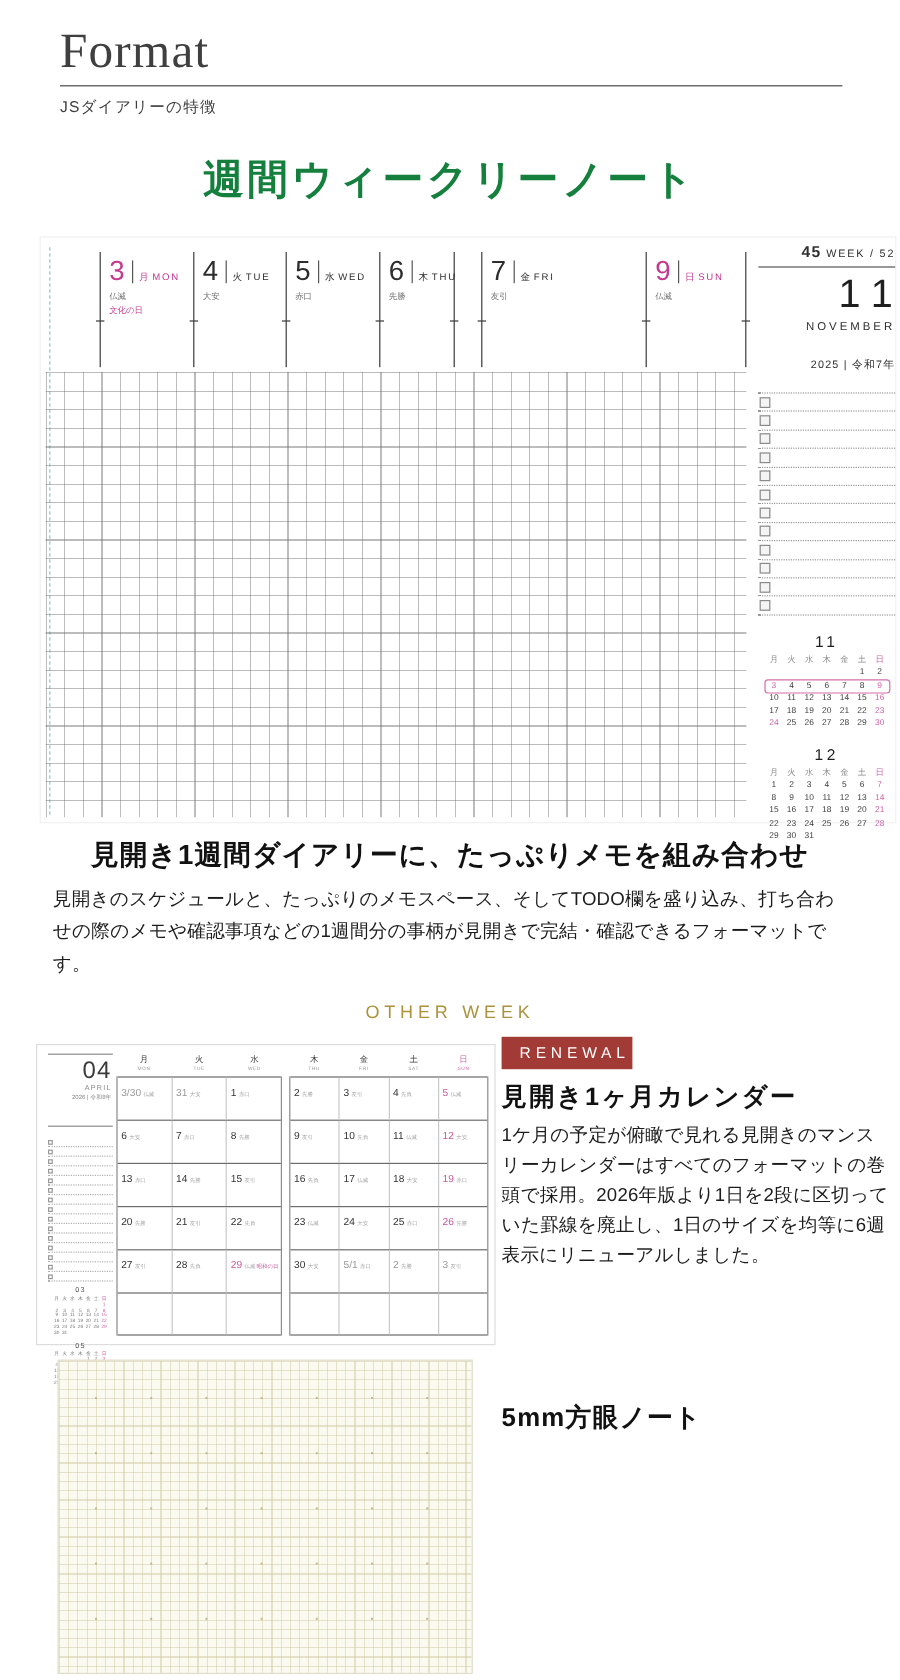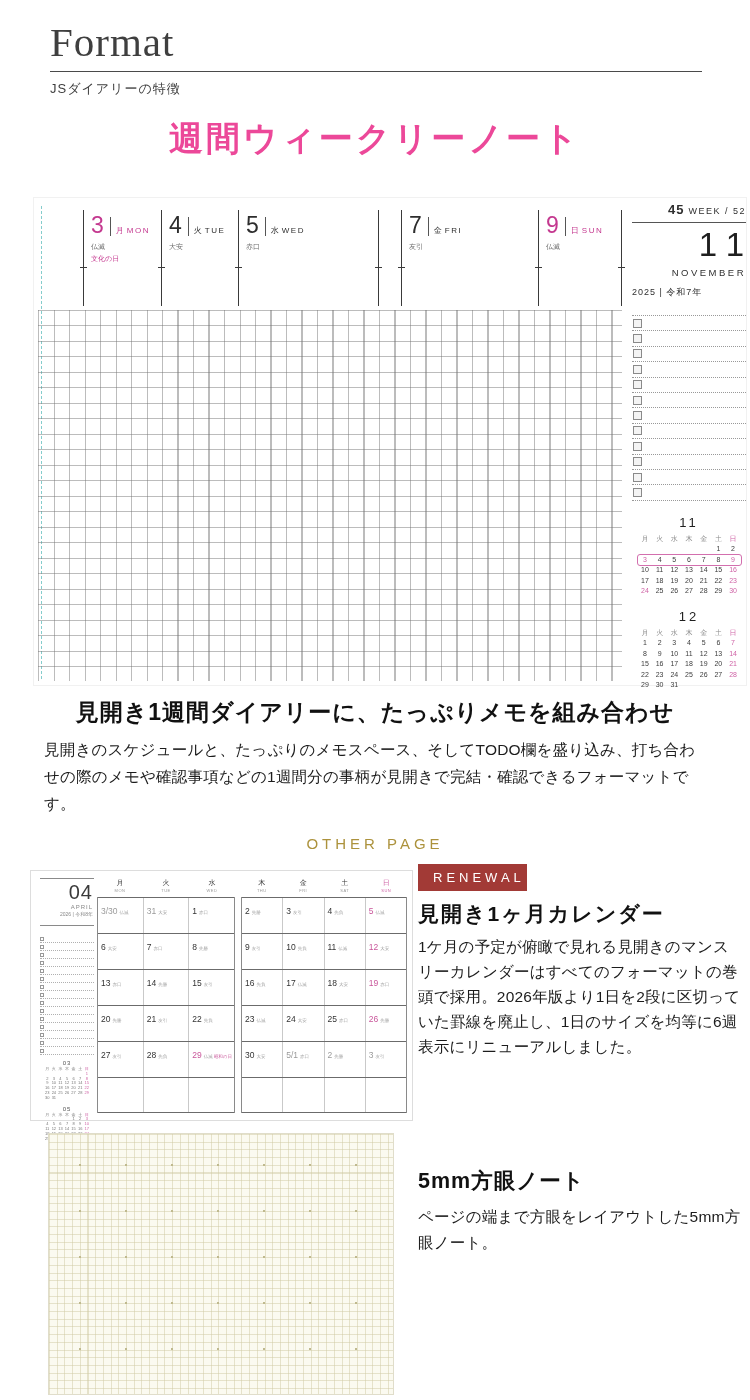--- a/index.html
+++ b/index.html
@@ -9,22 +9,22 @@
 
   
   .fmt-title { position:absolute; left:50px; top:18px; font-family:"Liberation Serif", serif;
     font-size:41px; font-weight:400; color:#3f3f3f; letter-spacing:1px; }
   .fmt-rule { position:absolute; left:50px; top:71px; width:652px; border-top:1px solid #4a4a4a; }
   .fmt-sub { position:absolute; left:50px; top:80px; font-size:13px; color:#3d3d3d; letter-spacing:1px; }
   .eyebrow { position:absolute; left:0; width:100%; text-align:center; color:#ac923c;
     font-size:15px; letter-spacing:4px; }
   .eyebrow.weekly { top:105px; }
   .eyebrow.other { top:835px; }
-  .main-title { position:absolute; left:0; top:116px; width:100%; text-align:center;
-    font-size:34px; font-weight:700; letter-spacing:3px; color:#ec4899; }
+  .main-title { position:absolute; left:0; top:127px; width:100%; text-align:center;
+    font-size:34px; font-weight:700; letter-spacing:3px; color:#15803d; }
 
   
   .spread { position:absolute; left:33px; top:197px; width:714px; height:489px;
     background:#fff; border:1px solid #f1f1f1; }
   .cyanline { position:absolute; left:7px; top:8px; height:473px; width:0;
     border-left:1px dashed #84cccc; }
   .wday { position:absolute; top:12px; height:96px; width:74px;
     border-left:1px solid #3a3a3a; padding:2px 0 0 7px; }
   .wday::before { content:""; position:absolute; left:-4px; top:57px; width:7px; height:1px; background:#3a3a3a; }
   .wd-num { font-size:23px; color:#2d2d2d; letter-spacing:0; }
@@ -40,21 +40,21 @@
     background-image:
       repeating-linear-gradient(to right, rgba(115,115,115,.48) 0 1px, transparent 1px 15.5px),
       repeating-linear-gradient(to bottom, rgba(115,115,115,.48) 0 1px, transparent 1px 15.5px); }
   .side { position:absolute; left:598px; top:4px; width:114px; }
   .wk { text-align:right; font-size:9px; letter-spacing:1.5px; color:#2f2f2f; }
   .wk b { font-size:13px; font-weight:600; letter-spacing:1px;margin-left:17px; }
   .side-rule { border:0; border-top:1px solid #555; margin:5px 0 3px; }
   .bignum { text-align:right; font-size:33px; font-weight:500; color:#1f1f1f;
     letter-spacing:11px; margin-right:-9px; }
   .monname { text-align:right; font-size:9.5px; letter-spacing:2.5px; color:#2f2f2f; margin-top:3px; }
-  .yearlabel { text-align:left; font-size:9px; letter-spacing:1px; color:#2f2f2f; margin-top:8px; }
+  .yearlabel { text-align:right; font-size:9px; letter-spacing:1px; color:#2f2f2f; margin-top:20px; }
   .todo { margin-top:16px; border-top:1px dotted #999; }
   .todo-row { height:15.4px; border-bottom:1px dotted #999; display:flex; align-items:center; }
   .todo-box { width:9px; height:9px; border:1px solid #8a8a8a; background:#f4f4f4; margin-left:1px; }
   .mini { margin-top:14px; }
   .mini + .mini { margin-top:12px; }
   .mc-title { text-align:center; font-size:13px; letter-spacing:3px; color:#1f1f1f; margin-bottom:4px; }
   .mc-row { display:flex; justify-content:center; width:103px; margin:0 auto; }
   .mc-row.boxed { outline:1px solid #d36fae; border-radius:2px; }
   .mc-c { width:14.7px; text-align:center; font-size:7px; color:#3c3c3c; height:10.5px; line-height:10.5px; }
   .mc-head .mc-c { color:#8d8d8d; }
@@ -63,21 +63,21 @@
   
   .caption-title { position:absolute; left:0; top:697px; width:100%; text-align:center;
     font-size:23px; font-weight:700; letter-spacing:1px; color:#111; }
   .caption-body { position:absolute; left:44px; top:736px; width:664px;
     font-size:15.5px; line-height:27px; letter-spacing:.2px; color:#1c1c1c; }
 
   
   .monthly { position:absolute; left:30px; top:870px; width:383px; height:251px;
     background:#fff; border:1px solid #ddd; }
   .m-margin { position:absolute; left:9px; top:7px; width:54px; }
-  .m-head { border-top:1px solid #8a8a8a; border-bottom:1px solid #8a8a8a; padding:2px 1px 8px 0; }
+  .m-head { border-top:1px solid #8a8a8a; border-bottom:1px solid #8a8a8a; padding:2px 1px 20px 0; }
   .m-num { text-align:right; font-size:20px; color:#3a3a3a; letter-spacing:1px; }
   .m-monname { text-align:right; font-size:6px; color:#888; letter-spacing:1px; }
   .m-year { text-align:right; font-size:5px; color:#888; margin-top:1px; }
   .m-todo { margin-top:9px; }
   .m-todo .todo-row { height:8px; border-bottom:1px dotted #b0b0b0; }
   .m-todo .todo-box { width:4px; height:4px; border:1px solid #999; background:#fff; margin-left:0; }
   .mini.tiny { margin-top:5px; }
   .mini.tiny .mc-title { font-size:6px; letter-spacing:1px; margin-bottom:1px; color:#555; }
   .mini.tiny .mc-row { width:46px; }
   .mini.tiny .mc-c { width:6.6px; font-size:4px; height:4.8px; line-height:4.8px; color:#777; }
@@ -303,34 +303,38 @@
         <div class="wd-hol">文化の日</div>
       </div>
       <div class="wday" style="left: 127px;">
         <div class="wd-top"><span class="wd-num">4</span><span class="wd-sep"></span><span class="wd-jp">火</span><span class="wd-en">TUE</span></div>
         <div class="wd-rok">大安</div>
       </div>
       <div class="wday" style="left: 204px;">
         <div class="wd-top"><span class="wd-num">5</span><span class="wd-sep"></span><span class="wd-jp">水</span><span class="wd-en">WED</span></div>
         <div class="wd-rok">赤口</div>
       </div>
+      <div class="wday" style="left: 282px;">
+        <div class="wd-top"><span class="wd-num">6</span><span class="wd-sep"></span><span class="wd-jp">木</span><span class="wd-en">THU</span></div>
+        <div class="wd-rok">先勝</div>
+      </div>
       <div class="wday" style="left: 367px;">
         <div class="wd-top"><span class="wd-num">7</span><span class="wd-sep"></span><span class="wd-jp">金</span><span class="wd-en">FRI</span></div>
         <div class="wd-rok">友引</div>
       </div>
       <div class="wday pink" style="left: 504px;">
         <div class="wd-top"><span class="wd-num">9</span><span class="wd-sep"></span><span class="wd-jp">日</span><span class="wd-en">SUN</span></div>
         <div class="wd-rok">仏滅</div>
       </div>
     </div>
 
   <div class="caption-title">見開き1週間ダイアリーに、たっぷりメモを組み合わせ</div>
   <div class="caption-body">見開きのスケジュールと、たっぷりのメモスペース、そしてTODO欄を盛り込み、打ち合わせの際のメモや確認事項などの1週間分の事柄が見開きで完結・確認できるフォーマットです。</div>
 
-  <div class="eyebrow other">OTHER PAGE</div>
+  <div class="eyebrow other">OTHER WEEK</div>
 
   <div class="monthly">
     <div class="m-margin">
       <div class="m-head">
         <div class="m-num">04</div>
         <div class="m-monname">APRIL</div>
         <div class="m-year">2026 | 令和8年</div>
       </div>
       <div class="m-todo">
           <div class="todo-row">
@@ -611,16 +615,15 @@
       </div>
   </div>
 
   <div class="badge">RENEWAL</div>
   <div class="rnw-title">見開き1ヶ月カレンダー</div>
   <div class="rnw-body">1ケ月の予定が俯瞰で見れる見開きのマンスリーカレンダーはすべてのフォーマットの巻頭で採用。2026年版より1日を2段に区切っていた罫線を廃止し、1日のサイズを均等に6週表示にリニューアルしました。</div>
 
   <div class="gridnote"></div>
   <div class="gn-title">5mm方眼ノート</div>
   <div class="gn-body">
-      <p class="gn-p">ページの端まで方眼をレイアウトした5mm方眼ノート。</p>
     </div>
 
 </div>
 
 </body></html>

